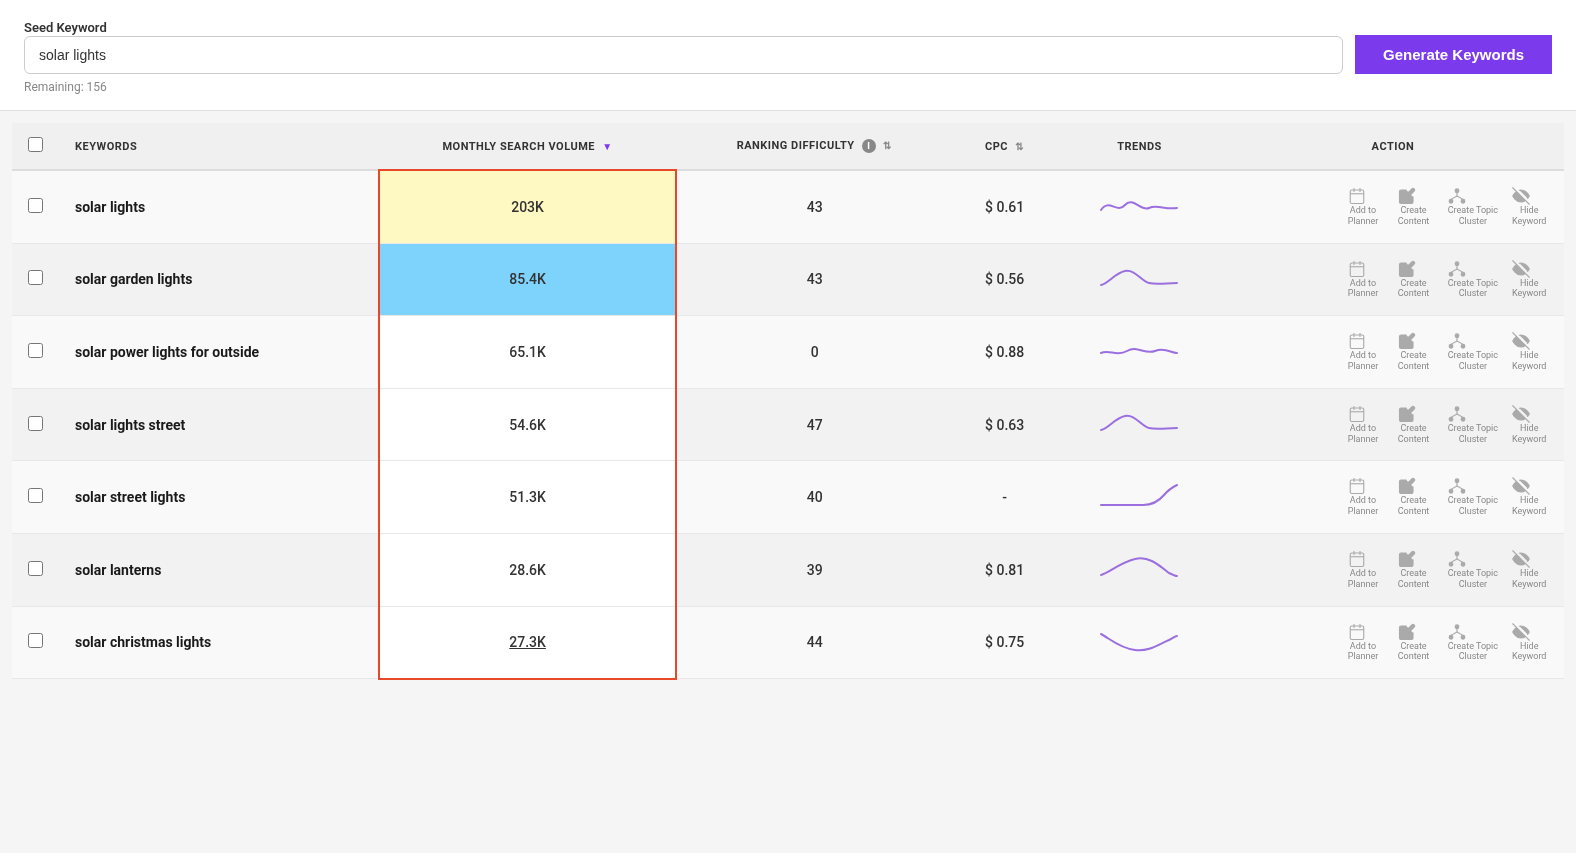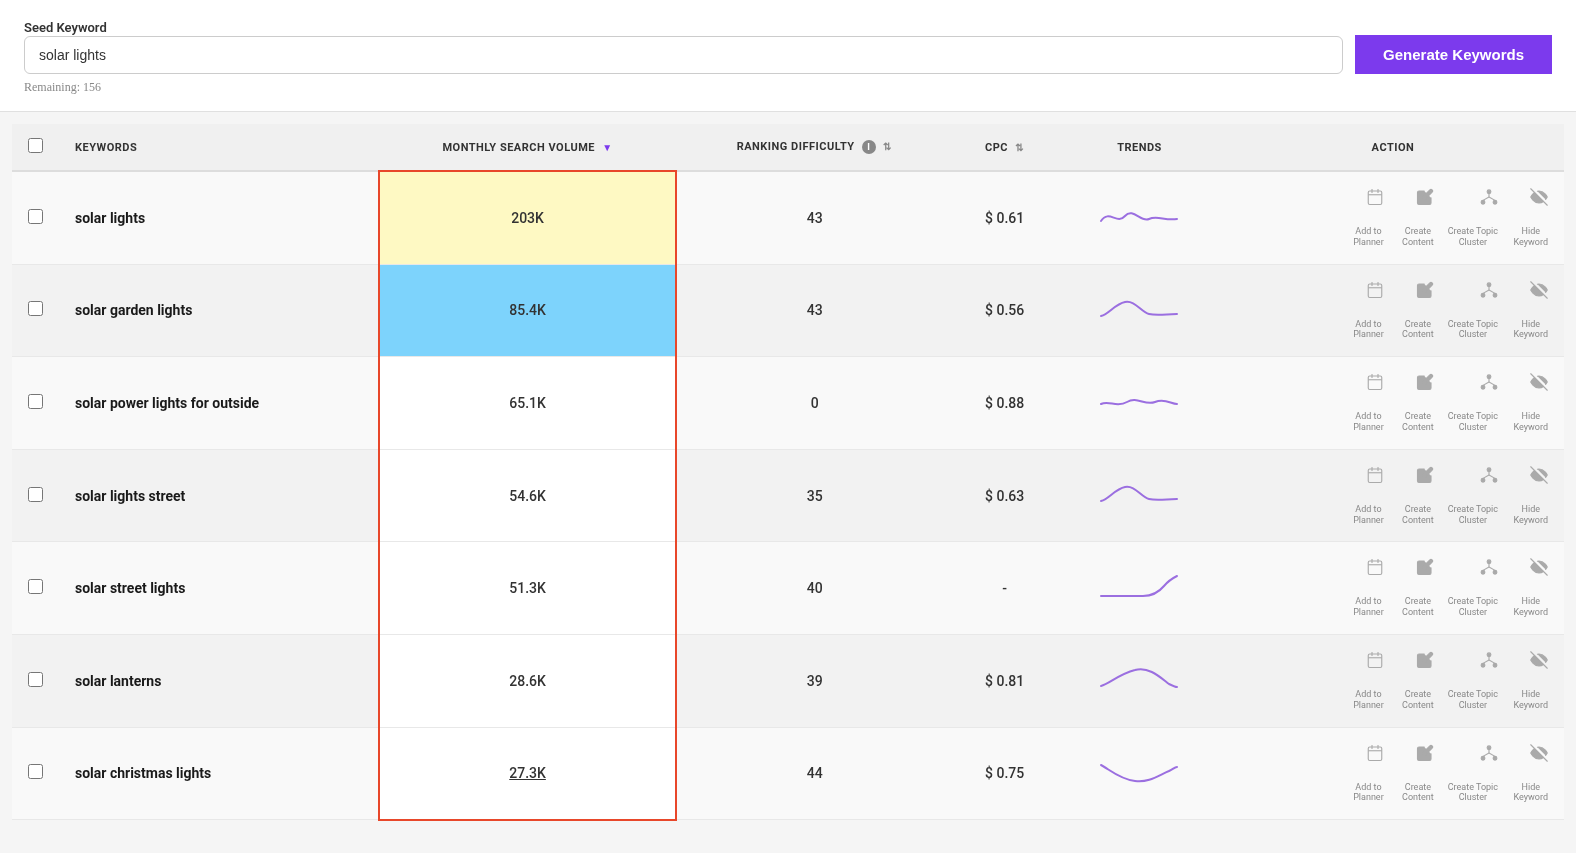--- a/index.html
+++ b/index.html
@@ -47,21 +47,20 @@
       font-size: 15px;
       font-weight: 600;
       cursor: pointer;
       white-space: nowrap;
     }
 
     .remaining {
       font-size: 12px;
       color: #888;
       margin-top: 6px;
-      font-family: Liberation Serif, serif;
     }
 
     
     .table-container {
       background: #f5f5f5;
       padding: 12px;
     }
 
     table {
       width: 100%;
@@ -159,22 +158,22 @@
     .action-icons {
       display: flex;
       gap: 14px;
       justify-content: flex-end;
       align-items: flex-start;
     }
 
     .action-item {
       display: flex;
       flex-direction: column;
-      align-items: flex-end;
-      gap: 20px;
+      align-items: flex-start;
+      gap: 0;
       cursor: pointer;
       min-width: 36px;
     }
 
     .action-item svg {
       width: 18px;
       height: 18px;
       fill: #aaa;
       stroke: none;
     }
@@ -421,21 +420,21 @@
         </div>
       </div>
     </td>
   </tr>
         <tr data-name="table-row">
     <td class="checkbox-cell" data-name="row-checkbox-cell">
       <input type="checkbox" data-name="row-checkbox" style="">
     </td>
     <td class="keyword-cell" data-name="keyword-cell">solar lights street</td>
     <td class="volume-cell" data-name="volume-cell" style="background:#fff;">54.6K</td>
-    <td class="difficulty-cell" data-name="difficulty-cell">35</td>
+    <td class="difficulty-cell" data-name="difficulty-cell">47</td>
     <td class="cpc-cell" data-name="cpc-cell">$ 0.63</td>
     <td class="trends-cell" data-name="trend-cell"><svg class="trend-svg" viewBox="0 0 80 30" fill="none" xmlns="http://www.w3.org/2000/svg">
     <path d="M2,22 C10,20 16,10 26,8 C36,6 42,18 50,20 C58,22 68,20 78,20" stroke="#9b6fe0" stroke-width="2" fill="none" stroke-linecap="round" stroke-linejoin="round"></path>
   </svg></td>
     <td class="action-cell" data-name="action-cell">
       <div class="action-icons" data-name="action-icons">
         <div class="action-item" data-name="add-to-planner-button">
           <svg viewBox="0 0 24 24" fill="#aaa" xmlns="http://www.w3.org/2000/svg">
                   <rect x="3" y="4" width="18" height="18" rx="2" stroke="#aaa" stroke-width="1.5" fill="none"></rect>
                   <line x1="3" y1="9" x2="21" y2="9" stroke="#aaa" stroke-width="1.5"></line>

